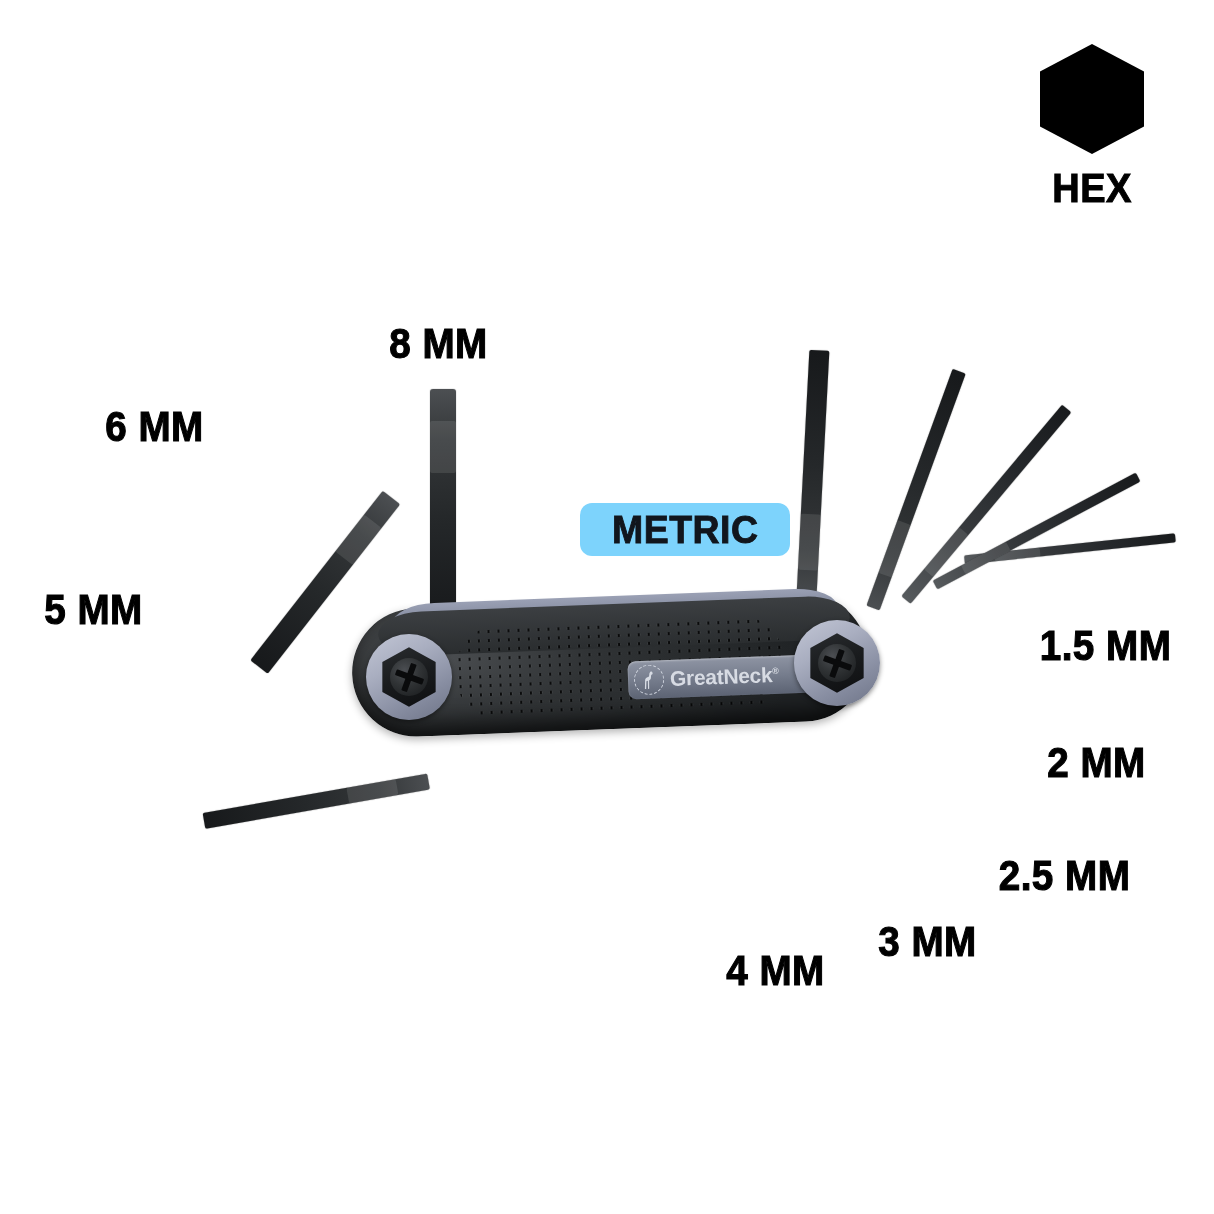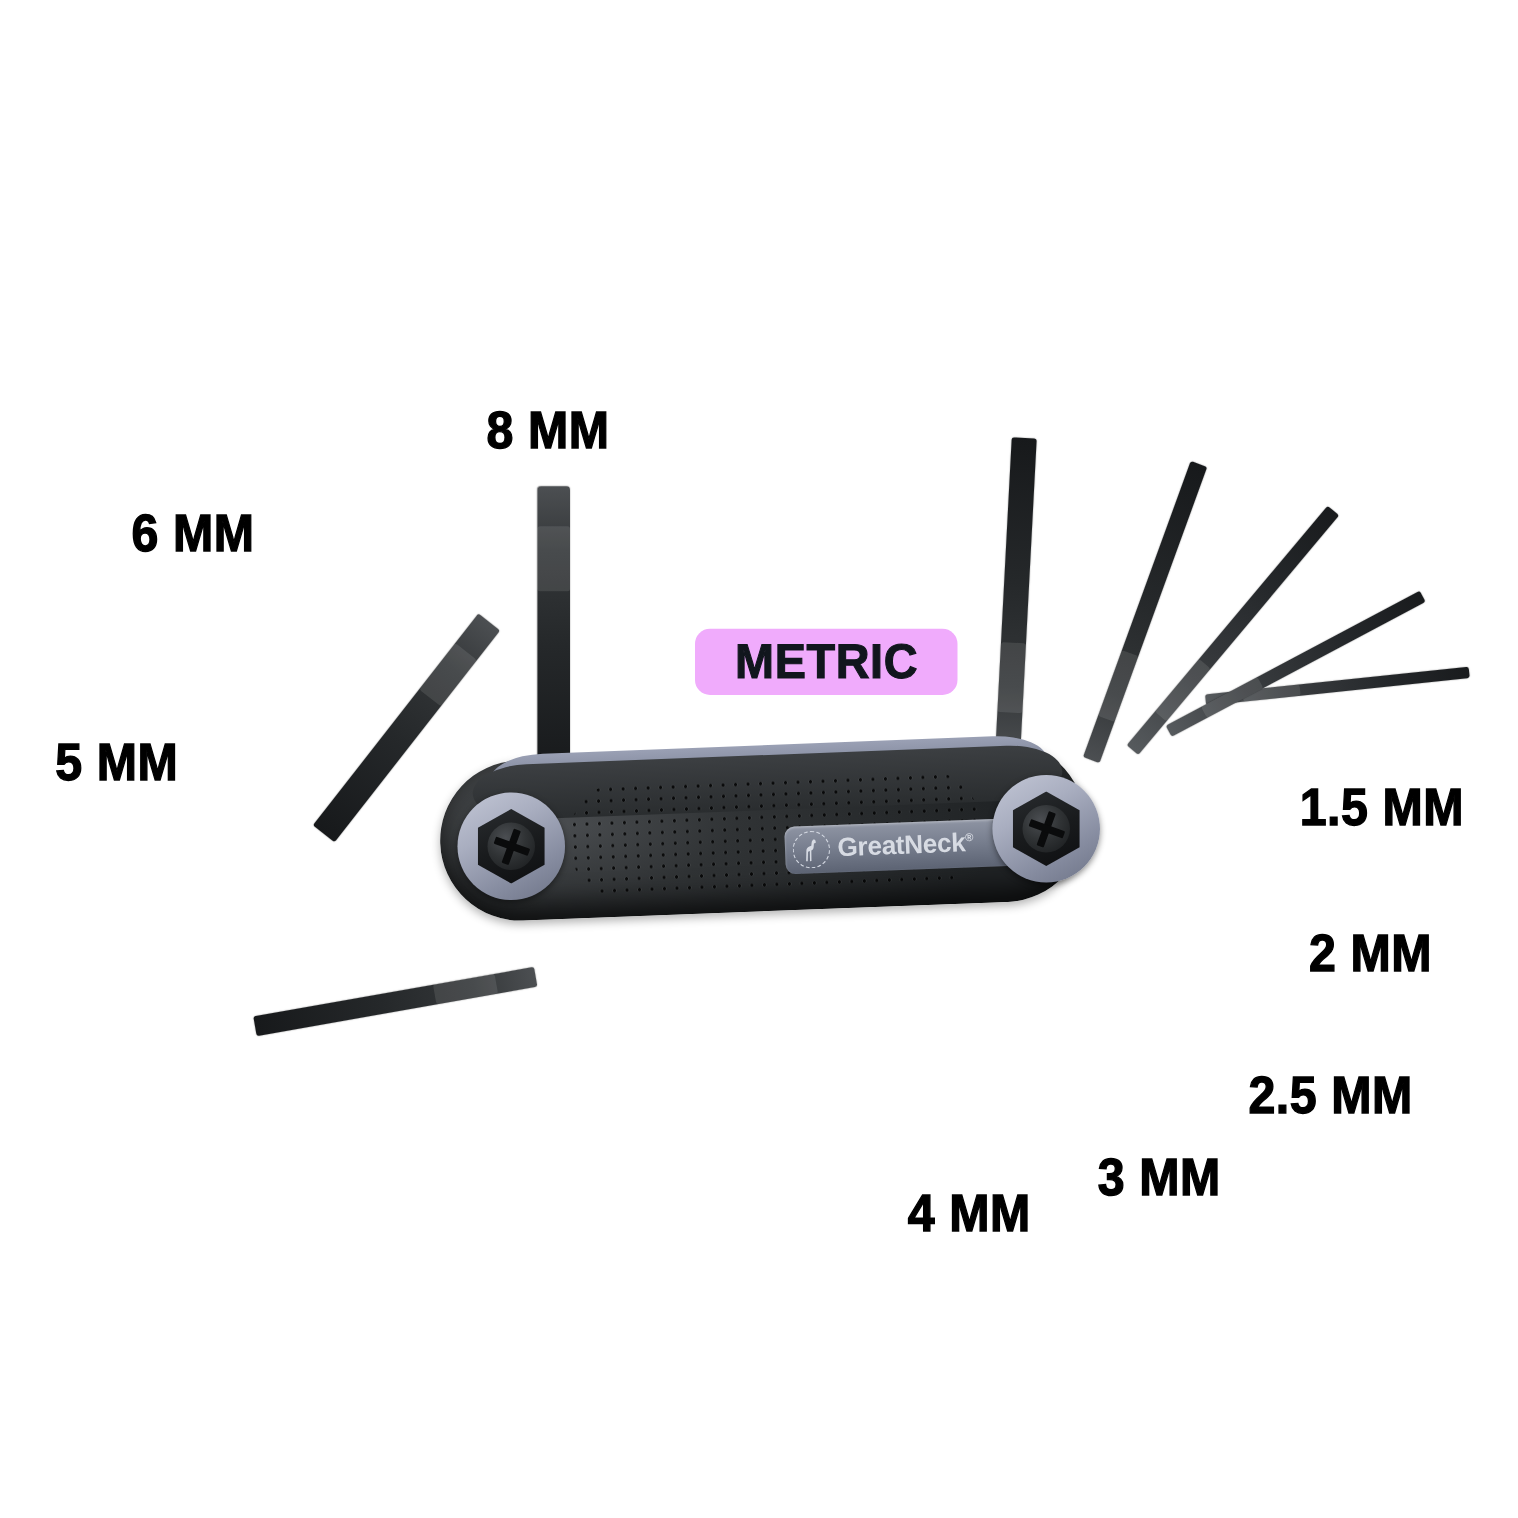--- a/index.html
+++ b/index.html
@@ -55,25 +55,25 @@
     font-weight: bold;
     color: #000000;
     letter-spacing: 0.5px;
     transform: scaleX(0.95);
     -webkit-text-stroke: 1px #000;
   }
 
   
   #metric-badge {
     position: absolute;
-    left: 556px;
+    left: 580px;
     top: 503px;
     width: 210px;
     height: 53px;
-    background: #f0abfc;
+    background: #7dd3fc;
     border-radius: 12px;
     display: flex;
     align-items: center;
     justify-content: center;
   }
   #metric-badge .metric-text {
     font-size: 39px;
     font-weight: bold;
     color: #11161d;
     letter-spacing: 0.5px;
@@ -256,20 +256,24 @@
     transform: rotate(20deg);
   }
   #pivot-left  { left: 366px; top: 634px; }
   #pivot-right { left: 794px; top: 620px; }
 </style>
 </head>
 <body>
 
 <div id="stage">
 
+  <div id="hex-badge">
+    <div class="hexshape"></div>
+    <div class="hexlabel">HEX</div>
+  </div>
 
   <div id="metric-badge">
     <span class="metric-text">METRIC</span>
   </div>
 
   <div id="tool">
 
     <div class="key" style="left:430px; top:389px; width:26px; height:232px; border-radius:3px;"></div>
 
     <div class="key" style="left:248px; top:452px; width:22px; height:215px;

